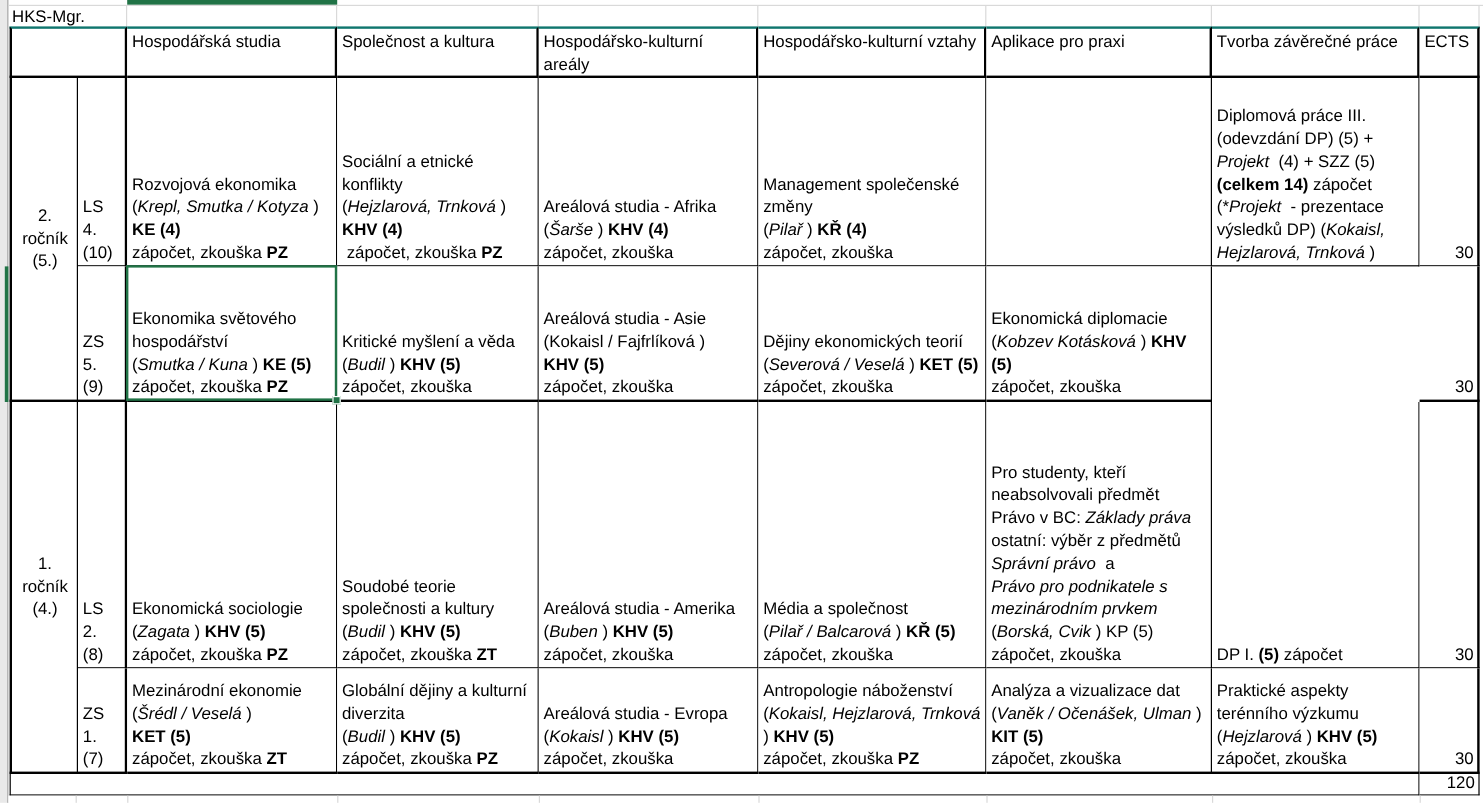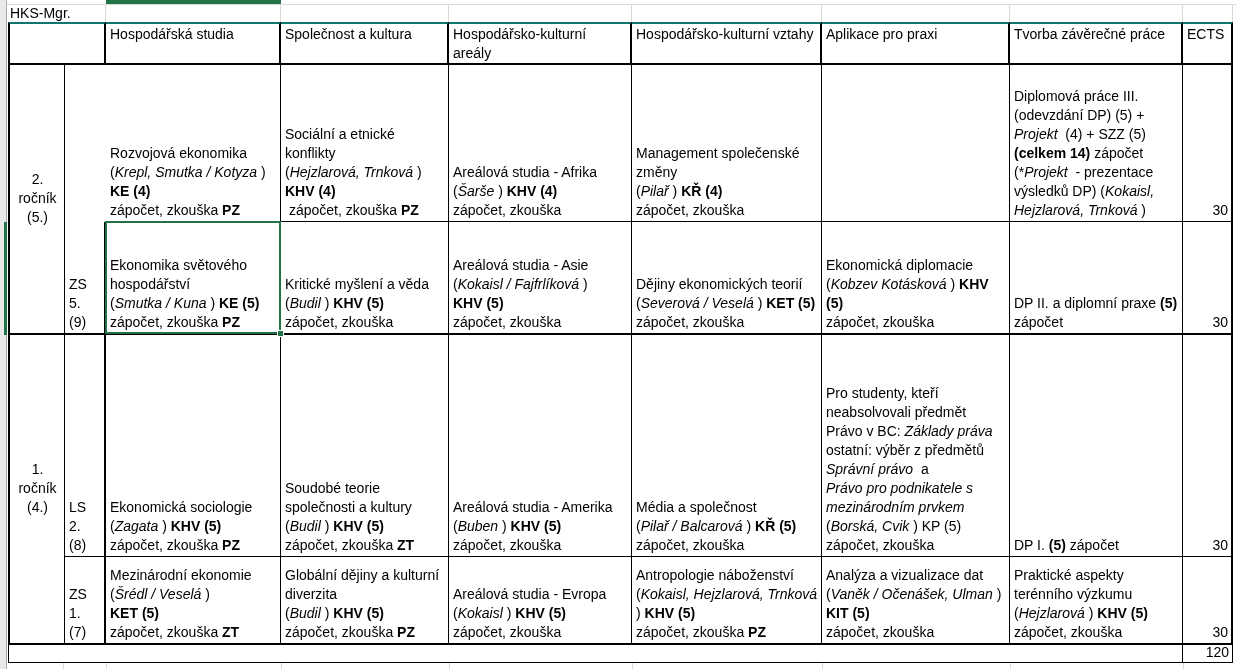--- a/index.html
+++ b/index.html
@@ -88,20 +88,24 @@
         <div class="t">2.
 ročník
 (5.)</div>
       </div>
     <div class="c bl2 bb2 ctr" style="grid-area:4/1/6/2">
         <div class="t">1.
 ročník
 (4.)</div>
       </div>
 
+    <div class="c br2" style="grid-area:2/2/3/3">
+        <div class="t">LS 4.
+(10)</div>
+      </div>
     <div class="c" style="grid-area:2/3/3/4">
         <div class="t"><span>Rozvojová ekonomika (</span><span style="font-style: italic;">Krepl, Smutka / Kotyza </span><span>) </span><span style="font-weight: bold;">KE (4)</span><span>
 zápočet, zkouška </span><span style="font-weight: bold;">PZ</span></div>
       </div>
     <div class="c" style="grid-area:2/4/3/5">
         <div class="t"><span>Sociální a etnické konflikty
 (</span><span style="font-style: italic;">Hejzlarová, Trnková </span><span>)
 </span><span style="font-weight: bold;">KHV (4)</span><span>
  zápočet, zkouška </span><span style="font-weight: bold;">PZ</span></div>
       </div>
@@ -136,36 +140,33 @@
       <div class="selborder" style="border-color: rgb(33, 115, 70);"></div>
       <div class="handle" style="background: rgb(33, 115, 70);"></div>
     </div>
     <div class="c bb2" style="grid-area:3/4/4/5">
         <div class="t"><span>Kritické myšlení a věda
 (</span><span style="font-style: italic;">Budil </span><span>) </span><span style="font-weight: bold;">KHV (5)</span><span>
 zápočet, zkouška</span></div>
       </div>
     <div class="c bb2" style="grid-area:3/5/4/6">
         <div class="t"><span>Areálová studia - Asie
-(</span><span style="font-style: italic; text-align: right;">Kokaisl / Fajfrlíková </span><span>)
+(</span><span style=" text-align: right;">Kokaisl / Fajfrlíková </span><span>)
 </span><span style="font-weight: bold;">KHV (5)</span><span>
 zápočet, zkouška</span></div>
       </div>
     <div class="c bb2" style="grid-area:3/6/4/7">
         <div class="t"><span>Dějiny ekonomických teorií
 (</span><span style="font-style: italic;">Severová / Veselá </span><span>) </span><span style="font-weight: bold;">KET (5)</span><span>
 zápočet, zkouška</span></div>
       </div>
     <div class="c bb2" style="grid-area:3/7/4/8">
         <div class="t"><span>Ekonomická diplomacie
 (</span><span style="font-style: italic;">Kobzev Kotásková </span><span>) </span><span style="font-weight: bold;">KHV (5)</span><span>
 zápočet, zkouška</span></div>
-      </div>
-    <div class="c bb2" style="grid-area:3/8/4/9">
-        <div class="t"><span>DP II. a diplomní praxe </span><span style="font-weight: bold;">(5)</span><span> zápočet</span></div>
       </div>
     <div class="c br2 bb2 num" style="grid-area:3/9/4/10">
         <div class="t">30</div>
       </div>
 
     <div class="c br2" style="grid-area:4/2/5/3">
         <div class="t">LS 2.
 (8)</div>
       </div>
     <div class="c" style="grid-area:4/3/5/4">

